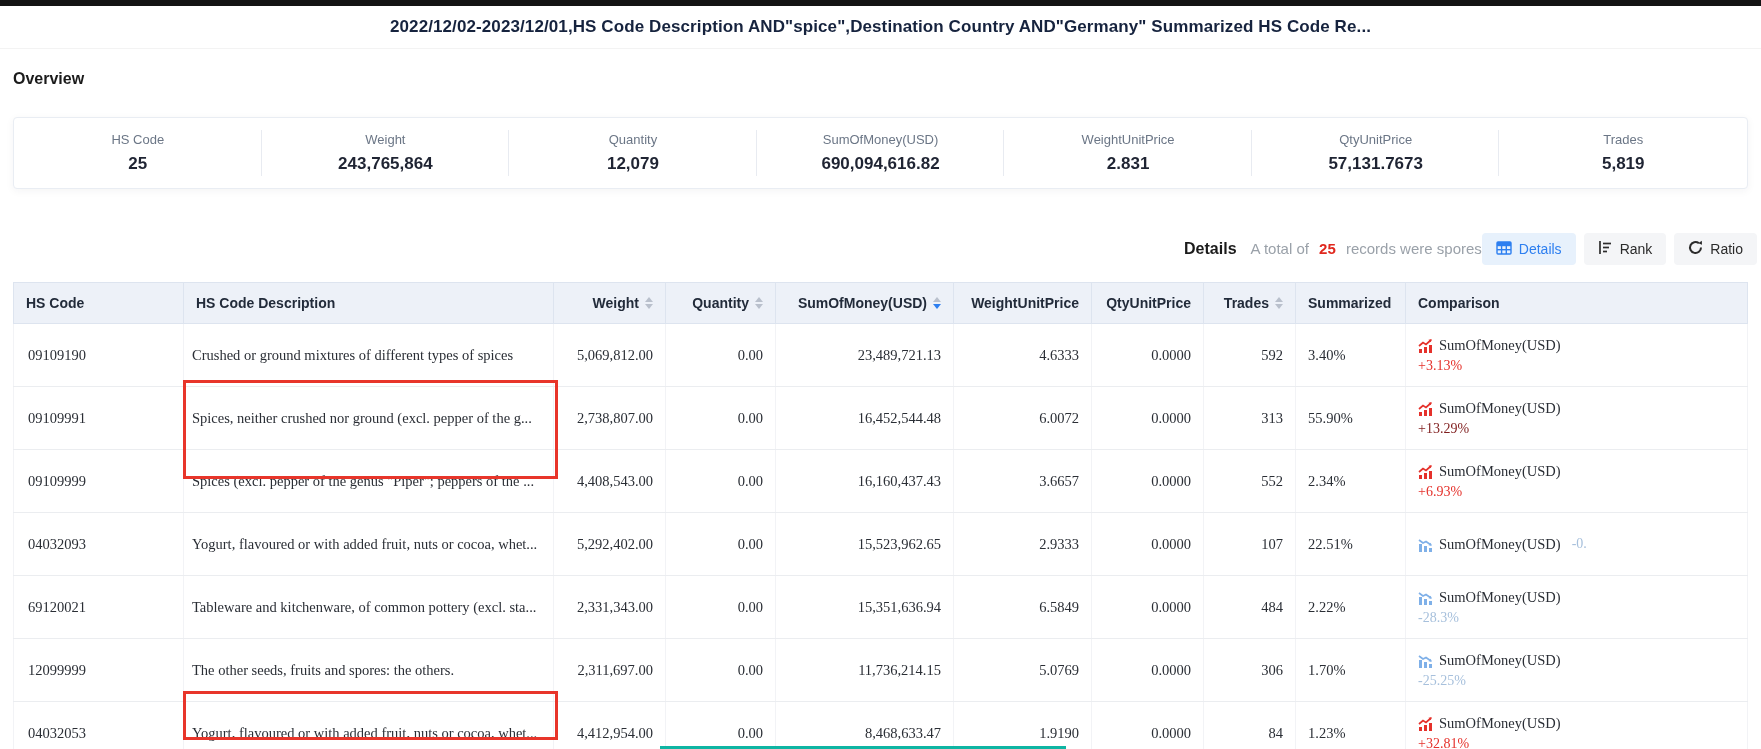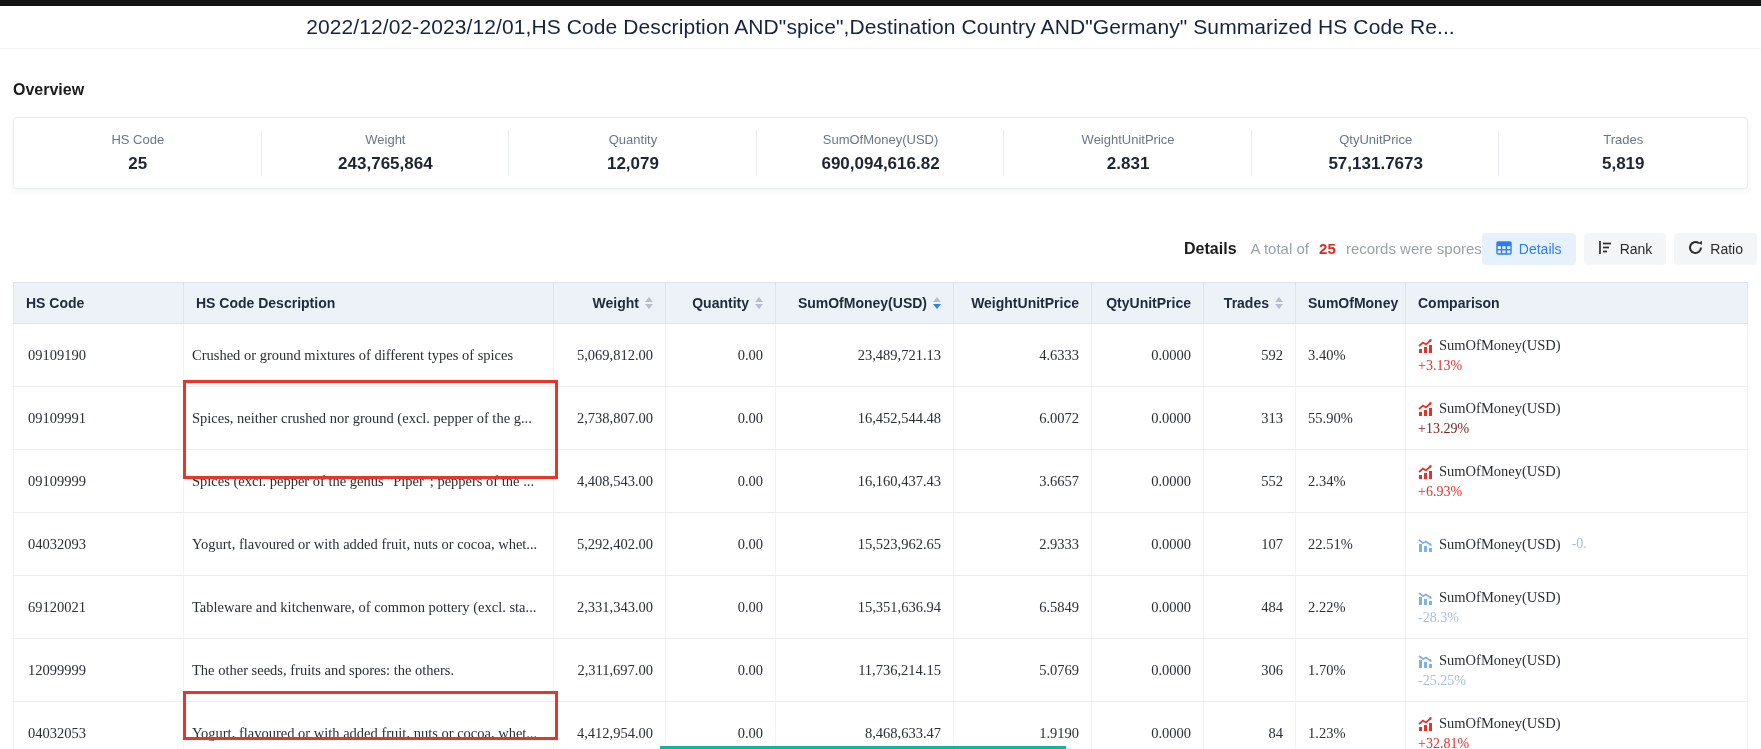--- a/index.html
+++ b/index.html
@@ -1,22 +1,22 @@
 <!DOCTYPE html>
 <html><head>
 <meta charset="utf-8">
 <style>
   html,body{margin:0;padding:0;background:#fff;}
   .page{position:relative;width:1761px;height:749px;overflow:hidden;background:#fff;
         font-family:"Liberation Sans",sans-serif;color:#222;}
   .top-edge{height:6px;background:#141414;}
   .title-bar{height:42px;display:flex;align-items:center;justify-content:center;border-bottom:1px solid #f3f3f3;}
-  .page-title{font-size:21px;font-weight:400;color:#16233e;letter-spacing:.1px;}
-
-  .section-head{margin:10px 13px 0;display:flex;align-items:flex-end;justify-content:space-between;height:40px;gap:27px;}
+  .page-title{font-size:17px;font-weight:700;color:#16233e;letter-spacing:.1px;}
+
+  .section-head{margin:10px 13px 0;display:flex;align-items:center;justify-content:space-between;height:40px;gap:27px;}
   .section-title{font-size:16px;font-weight:bold;color:#1b1b1b;}
   .head-buttons{display:flex;gap:10px;}
   .btn{display:inline-flex;align-items:center;gap:8px;height:34px;padding:0 17px;background:#f4f5f7;
        border-radius:4px;font-size:14px;color:#2e2e2e;cursor:pointer;user-select:none;}
   .btn svg{display:block;}
 
   .overview-card{margin:18px 13px 0;height:70px;border:1px solid #e9edf3;border-radius:4px;
                  box-shadow:0 2px 8px rgba(31,45,61,.05);display:flex;align-items:stretch;background:#fff;}
   .stat{flex:1;display:flex;flex-direction:column;align-items:center;justify-content:center;gap:7px;position:relative;}
   .stat:not(:last-child)::after{content:"";position:absolute;right:0;top:12px;bottom:12px;width:1px;background:#e8ebf1;}
@@ -231,21 +231,21 @@
               <div class="th-inner">
                 <span>Trades</span>
                 <span class="sort">
                   <i class="cu"></i>
                   <i class="cd"></i>
                 </span>
               </div>
             </th>
             <th class="al-left">
               <div class="th-inner">
-                <span>SumOfMoney</span>
+                <span>Summarized</span>
               </div>
             </th>
             <th class="al-left">
               <div class="th-inner">
                 <span>Comparison</span>
               </div>
             </th>
           </tr>
         </thead>
       <tbody>

